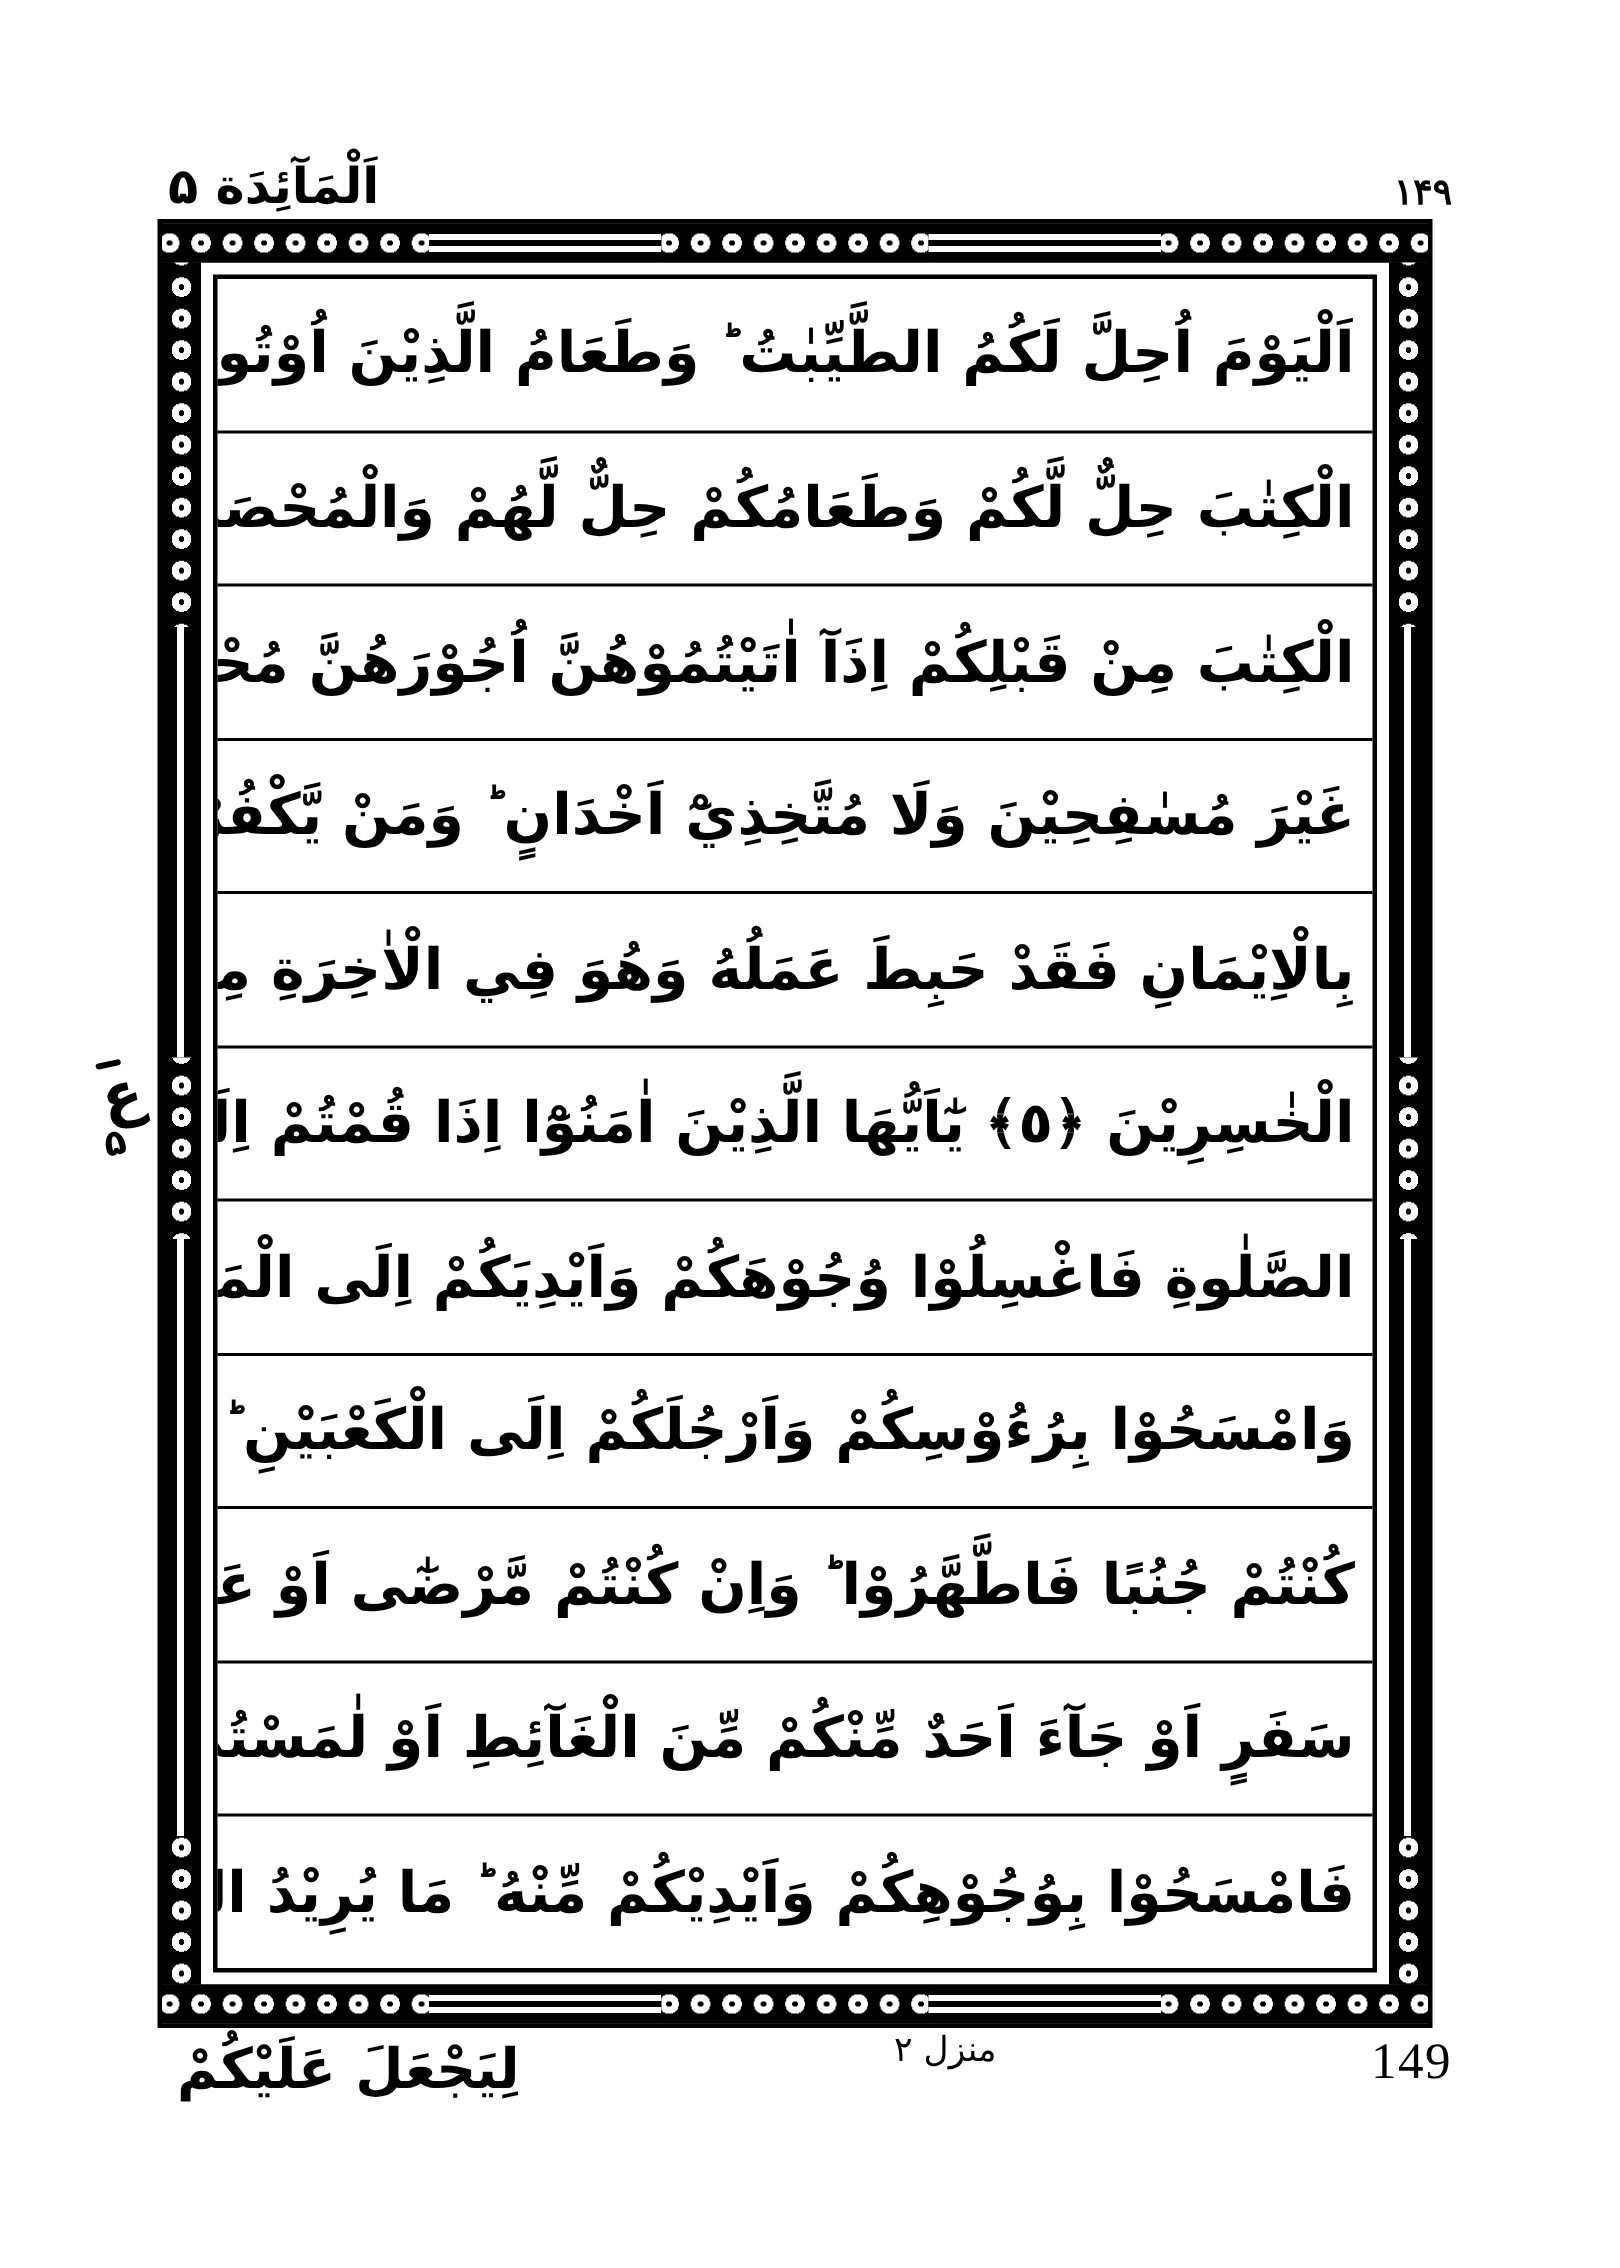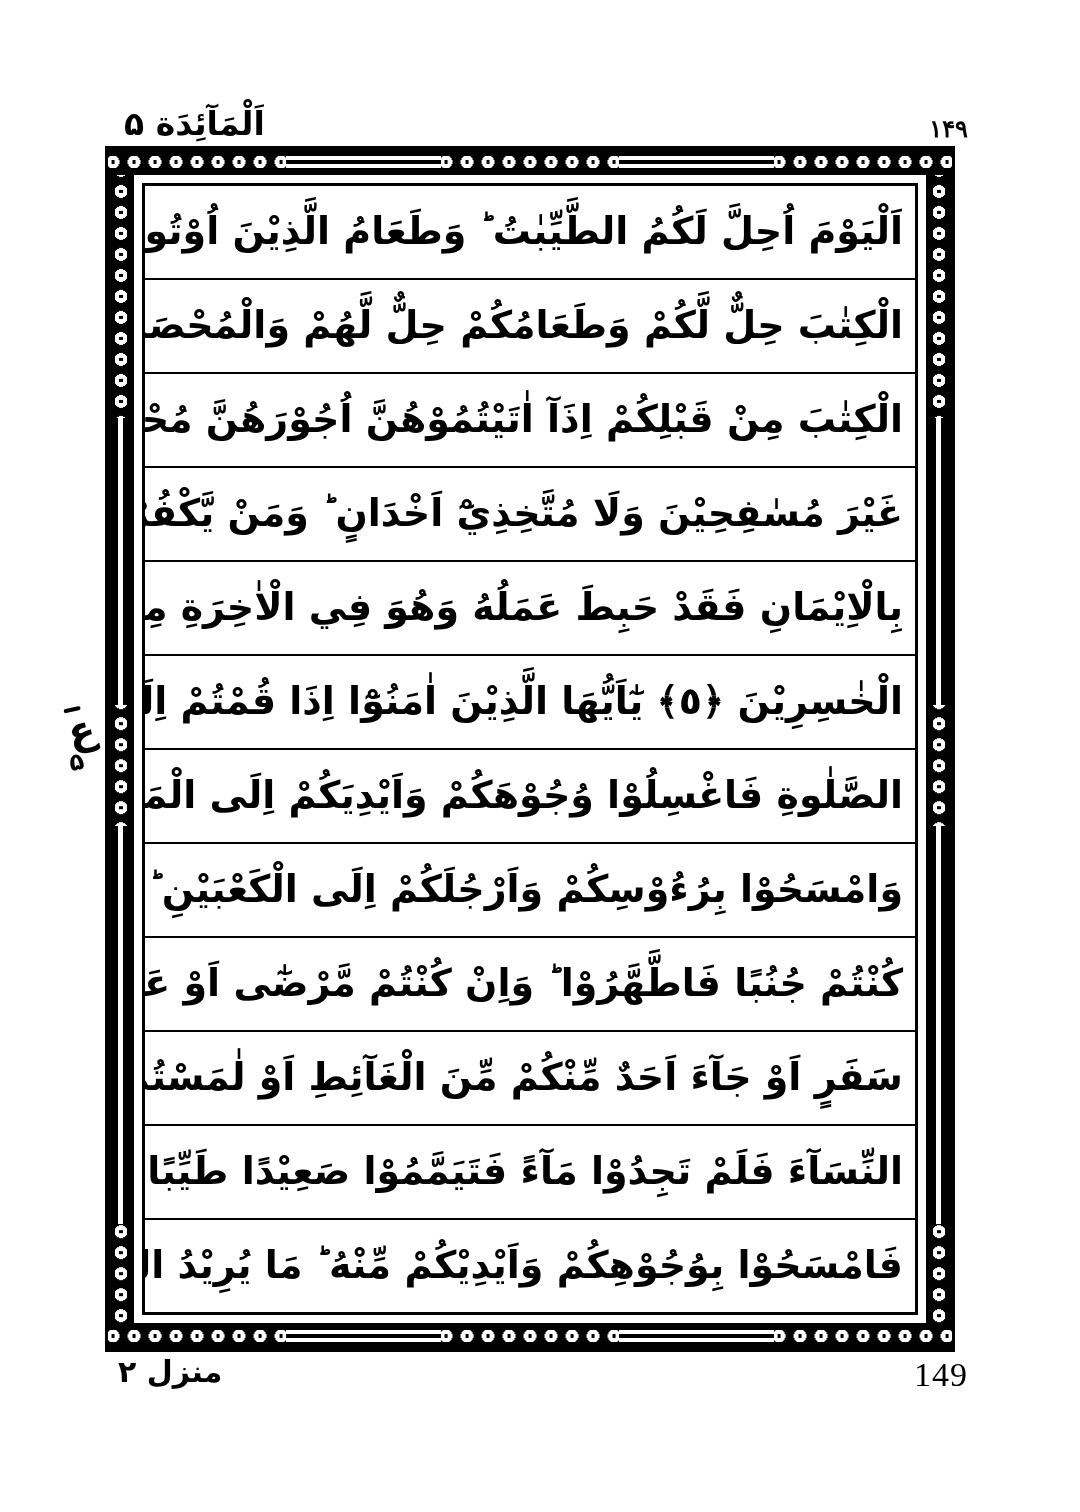--- a/index.html
+++ b/index.html
@@ -4,21 +4,21 @@
 <style>
   html,body{margin:0;padding:0;}
   body{
     width:1080px;height:1512px;position:relative;background:#ffffff;
     font-family:"DejaVu Sans",sans-serif;color:#000;overflow:hidden;
   }
   [dir=rtl]{direction:rtl;}
 
   
   .header{
-    position:absolute;left:124px;right:112px;top:88px;height:56px;
+    position:absolute;left:112px;right:112px;top:88px;height:56px;
     display:flex;justify-content:space-between;align-items:flex-end;
     font-weight:700;font-size:33px;line-height:1.2;
   }
   .header .pagenum-ar{font-size:24px;letter-spacing:1px;font-family:Liberation Serif, serif;}
 
   
   .frame{
     position:absolute;left:105px;top:146px;width:850px;height:1206px;
     border:3px solid #000;background:#fff;box-sizing:border-box;
   }
@@ -73,21 +73,21 @@
   .ruku .dash{width:17px;height:4px;background:#000;margin:0 auto 0 8px;border-radius:2px;}
   .ruku .letter{font-size:40px;line-height:1.0;}
   .ruku .num{font-size:24px;line-height:1.0;margin:-2px 22px 0 0;}
 
   
   .footer{
     position:absolute;left:118px;right:112px;top:1352px;height:70px;
     display:flex;justify-content:space-between;align-items:flex-start;
   }
   .footer .catchword{font-weight:700;font-size:37px;margin-top:6px;}
-  .footer .manzil{font-weight:700;font-size:30px;margin-top:2px;}
+  .footer .manzil{font-weight:400;font-size:23px;margin-top:2px;}
   .footer .pagenum-latin{
     font-family:Liberation Serif, serif;font-size:34px;margin-top:4px;letter-spacing:1px;
   }
 </style>
 </head>
 <body>
 
 <div class="header">
   <div dir="rtl">اَلْمَآئِدَة ۵</div>
   <div class="pagenum-ar" dir="rtl">۱۴۹</div>
@@ -148,30 +148,28 @@
       <div class="line">
         <span>وَامْسَحُوْا بِرُءُوْسِكُمْ وَاَرْجُلَكُمْ اِلَى الْكَعْبَيْنِ ؕ وَاِنْ</span>
       </div>
       <div class="line">
         <span>كُنْتُمْ جُنُبًا فَاطَّهَّرُوْا ؕ وَاِنْ كُنْتُمْ مَّرْضٰٓى اَوْ عَلٰى</span>
       </div>
       <div class="line">
         <span>سَفَرٍ اَوْ جَآءَ اَحَدٌ مِّنْكُمْ مِّنَ الْغَآئِطِ اَوْ لٰمَسْتُمُ</span>
       </div>
       <div class="line">
-        <span>النِّسَآءَ فَلَمْ تَجِدُوْا مَآءً فَتَيَمَّمُوْا صَعِيْدًا طَيِّبًا</span>
-      </div>
-      <div class="line">
         <span>فَامْسَحُوْا بِوُجُوْهِكُمْ وَاَيْدِيْكُمْ مِّنْهُ ؕ مَا يُرِيْدُ اللّٰهُ</span>
       </div>
     </div>
 </div>
 
 <div class="ruku">
   <div class="dash"></div>
   <div class="letter">ع</div>
   <div class="num">۵</div>
 </div>
 
 <div class="footer">
+  <div class="catchword" dir="rtl">لِيَجْعَلَ عَلَيْكُمْ</div>
   <div class="manzil" dir="rtl">منزل ۲</div>
   <div class="pagenum-latin">149</div>
 </div>
 
 </body></html>

